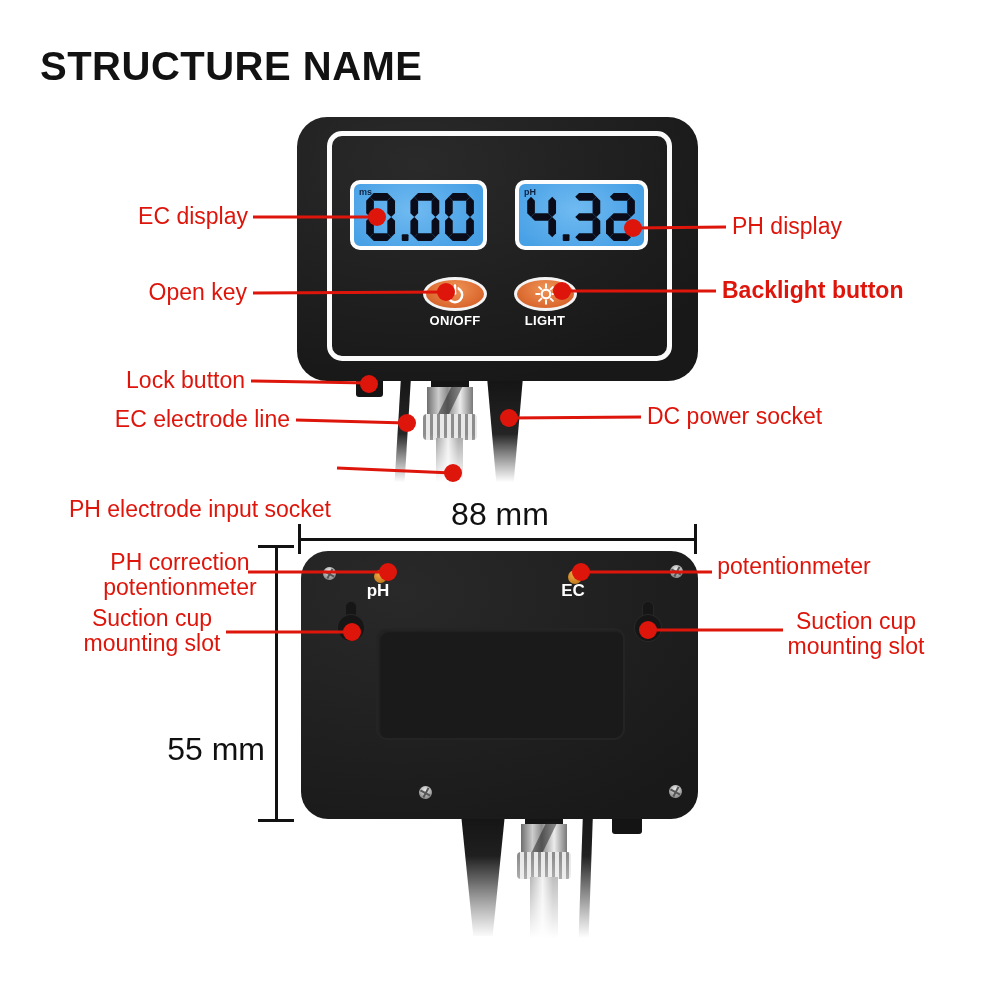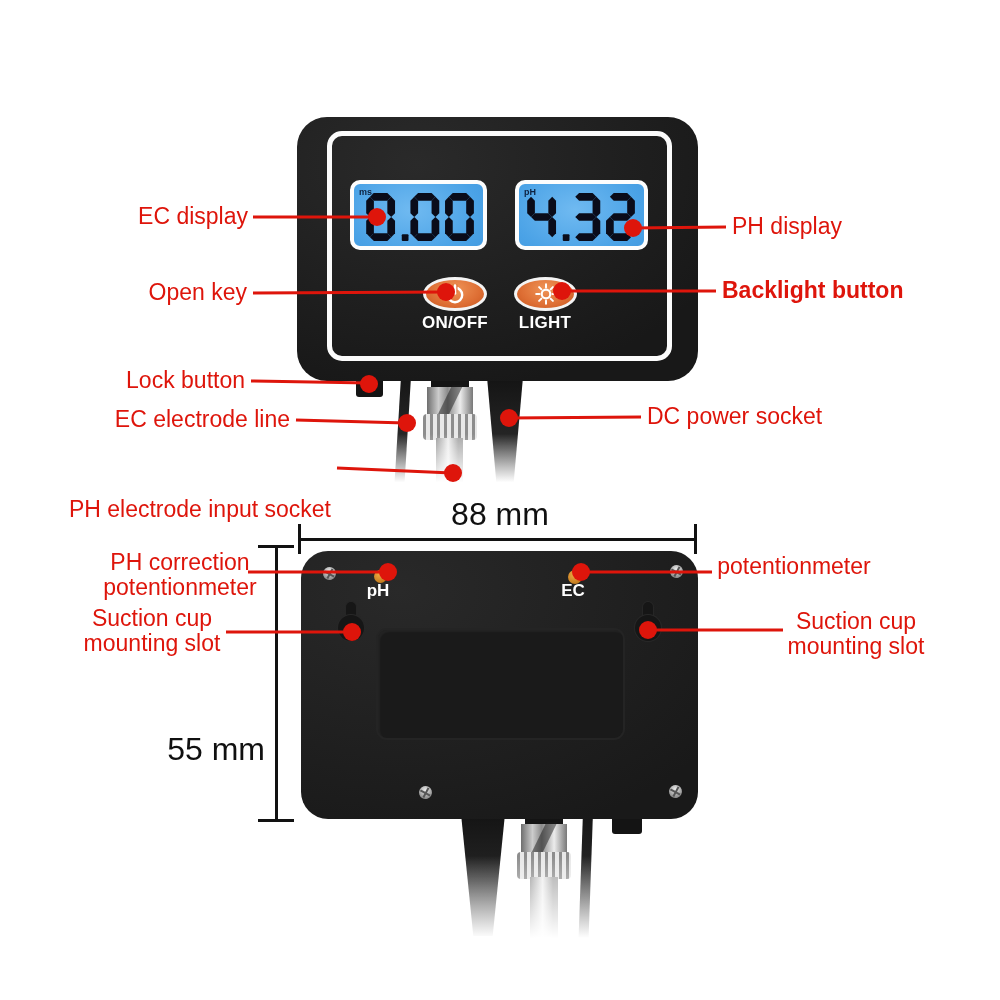--- a/index.html
+++ b/index.html
@@ -32,21 +32,21 @@
   .lcd-ec{left:53px;top:63px;width:137px;height:70px;}
   .lcd-ph{left:218px;top:63px;width:133px;height:70px;}
   .lcd-unit{position:absolute;left:5px;top:3px;font-size:9px;font-weight:700;color:#0e2240;}
   .lcd-digits{position:absolute;right:5px;top:8px;}
   .btn{position:absolute;box-sizing:border-box;width:64px;height:34px;border-radius:50%;
        border:3px solid #f4f4f4;
        background:radial-gradient(ellipse at 50% 32%,#ef9457,#dd6d33 62%,#c2561f);}
   .btn-power{left:126px;top:160px;}
   .btn-light{left:217px;top:160px;width:63px;}
   .btn svg{position:absolute;left:50%;top:50%;transform:translate(-50%,-50%);}
-  .btn-label{position:absolute;color:#fff;font-size:17px;font-weight:700;text-align:center;
+  .btn-label{position:absolute;color:#fff;font-size:13px;font-weight:700;text-align:center;
              letter-spacing:.3px;}
   .lbl-power{left:108px;top:196px;width:100px;}
   .lbl-light{left:208px;top:196px;width:80px;}
 
   
   .lock-tab{position:absolute;background:#141414;border-radius:3px;z-index:1;}
   .lock-tab.front{left:356px;top:368px;width:27px;height:29px;}
   .lock-tab.back{left:612px;top:810px;width:30px;height:24px;}
   .cable-thin{position:absolute;background:linear-gradient(180deg,#161616,#2d2d2d 70%,#3a3a3a);
               transform-origin:top center;z-index:1;}
@@ -113,20 +113,21 @@
                      pointer-events:none;}
   #callout-labels{position:absolute;left:0;top:0;width:100%;height:100%;z-index:11;pointer-events:none;}
   .callout-label{position:absolute;font-size:23px;color:#de150b;white-space:nowrap;}
   .callout-label>div{line-height:25px;}
 </style>
 </head>
 <body>
 
 <div class="stage">
 
+  <div class="page-title">STRUCTURE NAME</div>
 
   <div class="dim-text dim-width">88 mm</div>
   <div class="dim hline"></div>
   <div class="dim vtick left"></div>
   <div class="dim vtick right"></div>
 
   <div class="dim-text dim-height">55 mm</div>
   <div class="dim vline"></div>
   <div class="dim htick top"></div>
   <div class="dim htick bottom"></div>

